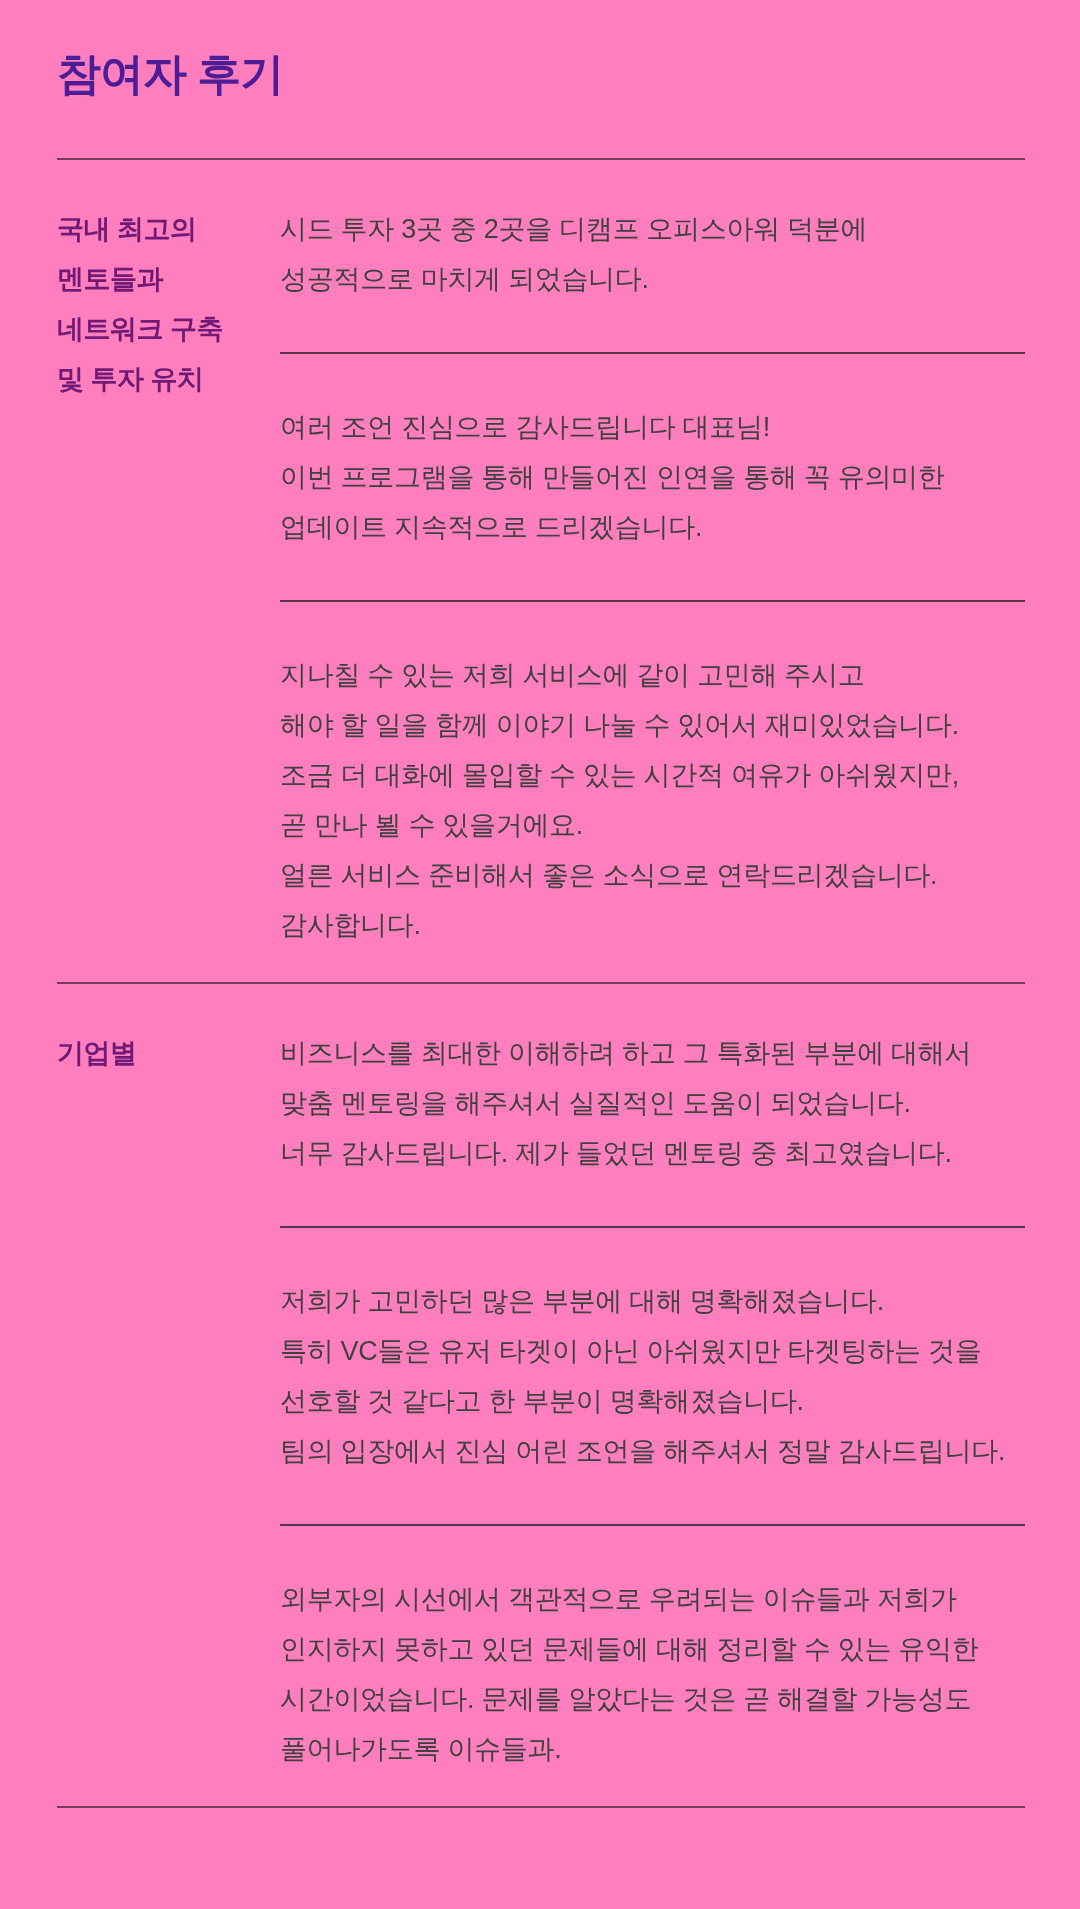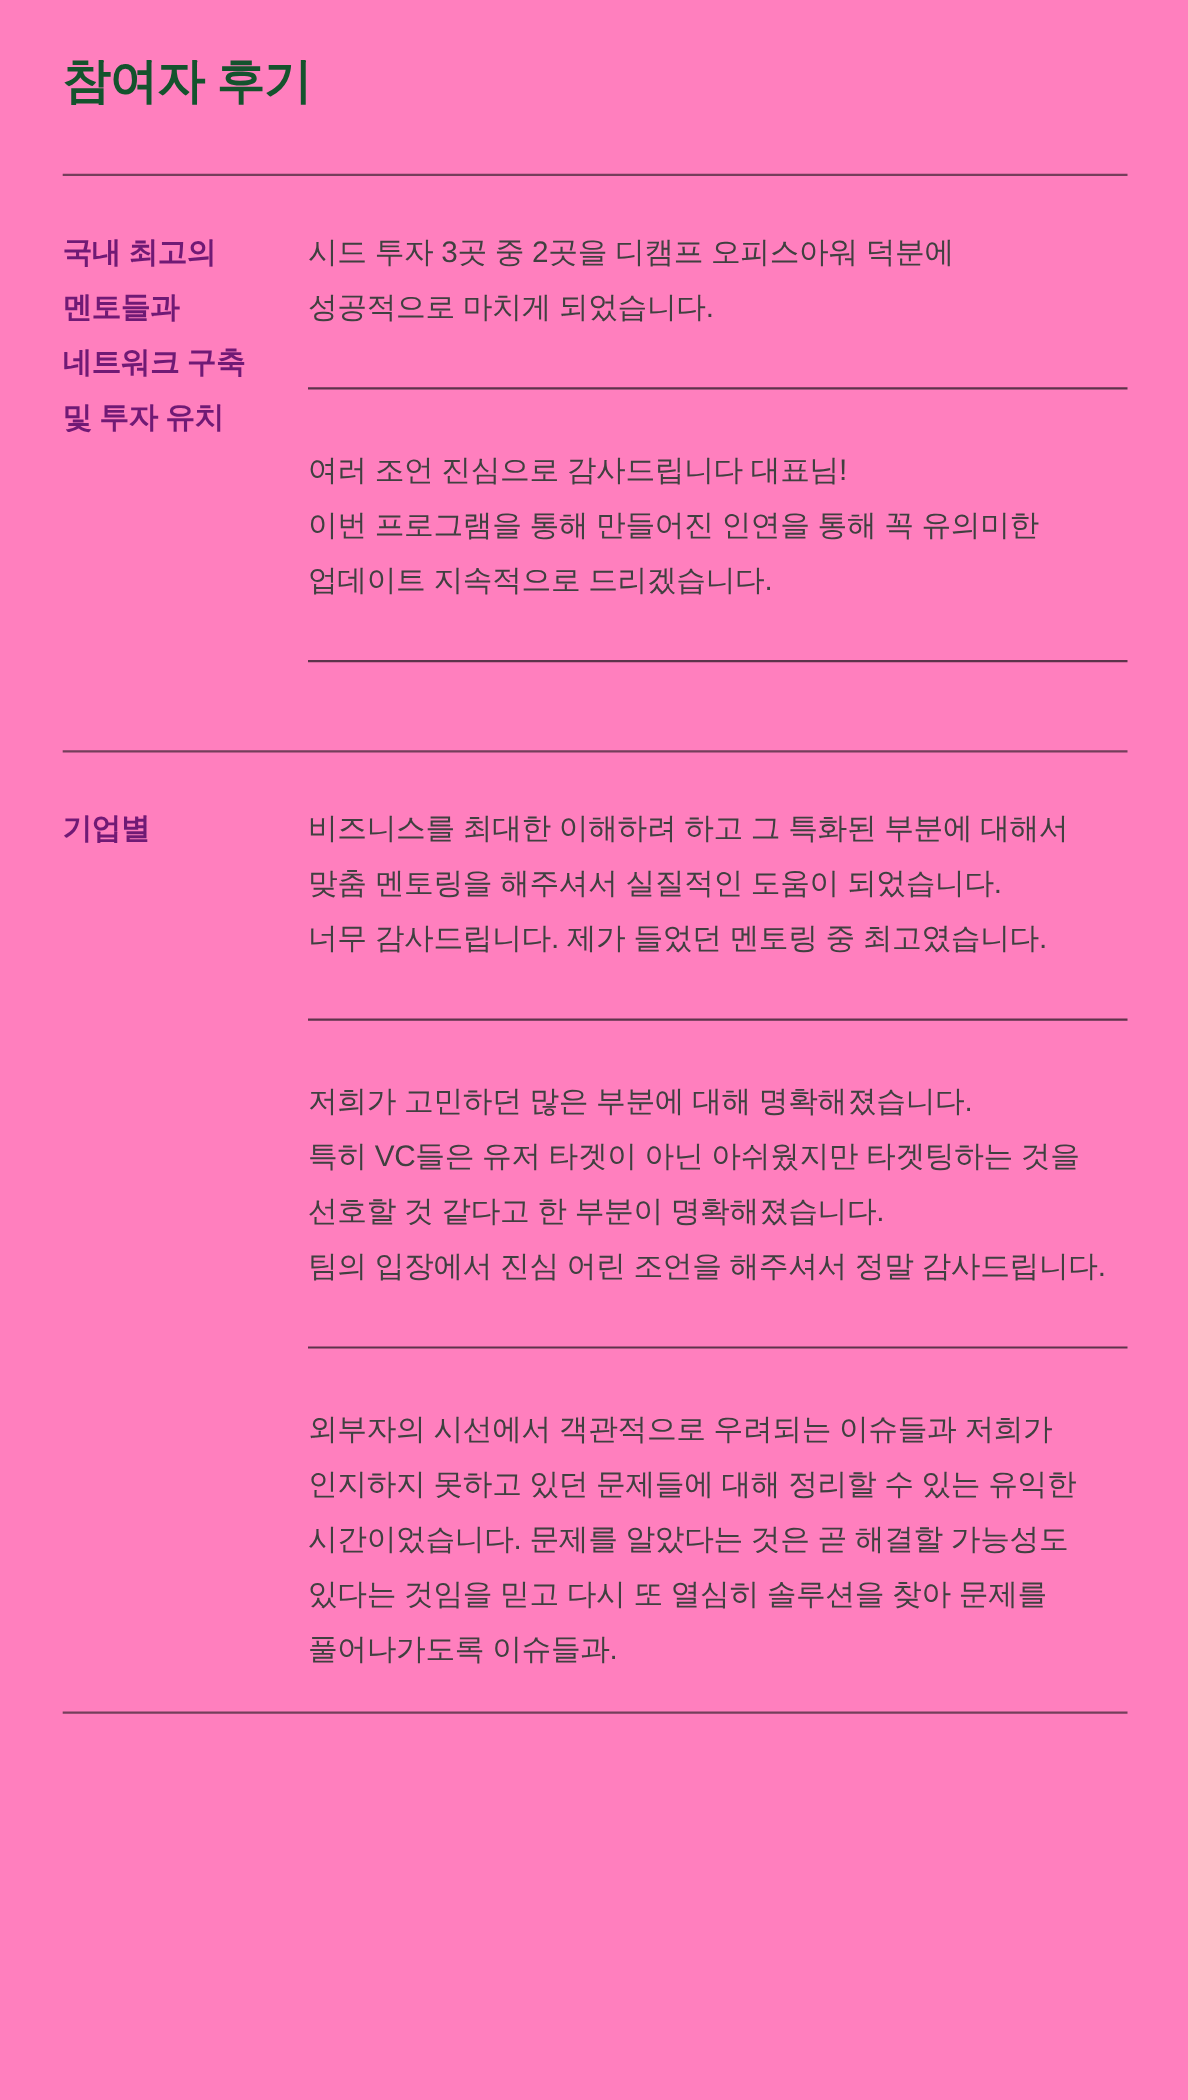--- a/index.html
+++ b/index.html
@@ -13,21 +13,21 @@
     overflow: hidden;
     font-family: "Liberation Sans", sans-serif;
     color: #151515;
   }
   .page-title {
     margin: 0 0 62px 0;
     font-size: 44px;
     line-height: 44px;
     font-weight: 800;
     letter-spacing: -1px;
-    color: #14532d;
+    color: #4c1d95;
   }
   .rule {
     border: none;
     margin: 0;
     height: 0;
   }
   .rule.full {
     border-top: 2px solid rgba(30, 22, 30, 0.62);
   }
   .rule.inner {
@@ -75,20 +75,28 @@
             <div class="t-line">시드 투자 3곳 중 2곳을 디캠프 오피스아워 덕분에</div>
             <div class="t-line">성공적으로 마치게 되었습니다.</div>
           </div>
           <hr class="rule inner">
           <div class="testimonial">
             <div class="t-line">여러 조언 진심으로 감사드립니다 대표님!</div>
             <div class="t-line">이번 프로그램을 통해 만들어진 인연을 통해 꼭 유의미한</div>
             <div class="t-line">업데이트 지속적으로 드리겠습니다.</div>
           </div>
           <hr class="rule inner">
+          <div class="testimonial">
+            <div class="t-line">지나칠 수 있는 저희 서비스에 같이 고민해 주시고</div>
+            <div class="t-line">해야 할 일을 함께 이야기 나눌 수 있어서 재미있었습니다.</div>
+            <div class="t-line">조금 더 대화에 몰입할 수 있는 시간적 여유가 아쉬웠지만,</div>
+            <div class="t-line">곧 만나 뵐 수 있을거에요.</div>
+            <div class="t-line">얼른 서비스 준비해서 좋은 소식으로 연락드리겠습니다.</div>
+            <div class="t-line">감사합니다.</div>
+          </div>
         </div>
   </section>
 <hr class="rule full">
   <section class="section">
     <div class="section-label">
           <div>기업별</div>
         </div>
     <div class="testimonial-column">
           <div class="testimonial">
             <div class="t-line">비즈니스를 최대한 이해하려 하고 그 특화된 부분에 대해서</div>
@@ -100,20 +108,19 @@
             <div class="t-line">저희가 고민하던 많은 부분에 대해 명확해졌습니다.</div>
             <div class="t-line">특히 VC들은 유저 타겟이 아닌 아쉬웠지만 타겟팅하는 것을</div>
             <div class="t-line">선호할 것 같다고 한 부분이 명확해졌습니다.</div>
             <div class="t-line">팀의 입장에서 진심 어린 조언을 해주셔서 정말 감사드립니다.</div>
           </div>
           <hr class="rule inner">
           <div class="testimonial">
             <div class="t-line">외부자의 시선에서 객관적으로 우려되는 이슈들과 저희가</div>
             <div class="t-line">인지하지 못하고 있던 문제들에 대해 정리할 수 있는 유익한</div>
             <div class="t-line">시간이었습니다. 문제를 알았다는 것은 곧 해결할 가능성도</div>
-            <div class="t-line">있다는 것임을 믿고 다시 또 열심히 솔루션을 찾아 문제를</div>
             <div class="t-line">풀어나가도록 이슈들과.</div>
           </div>
         </div>
   </section>
 <hr class="rule full">
     </div>
 </main>
 
 </body></html>

